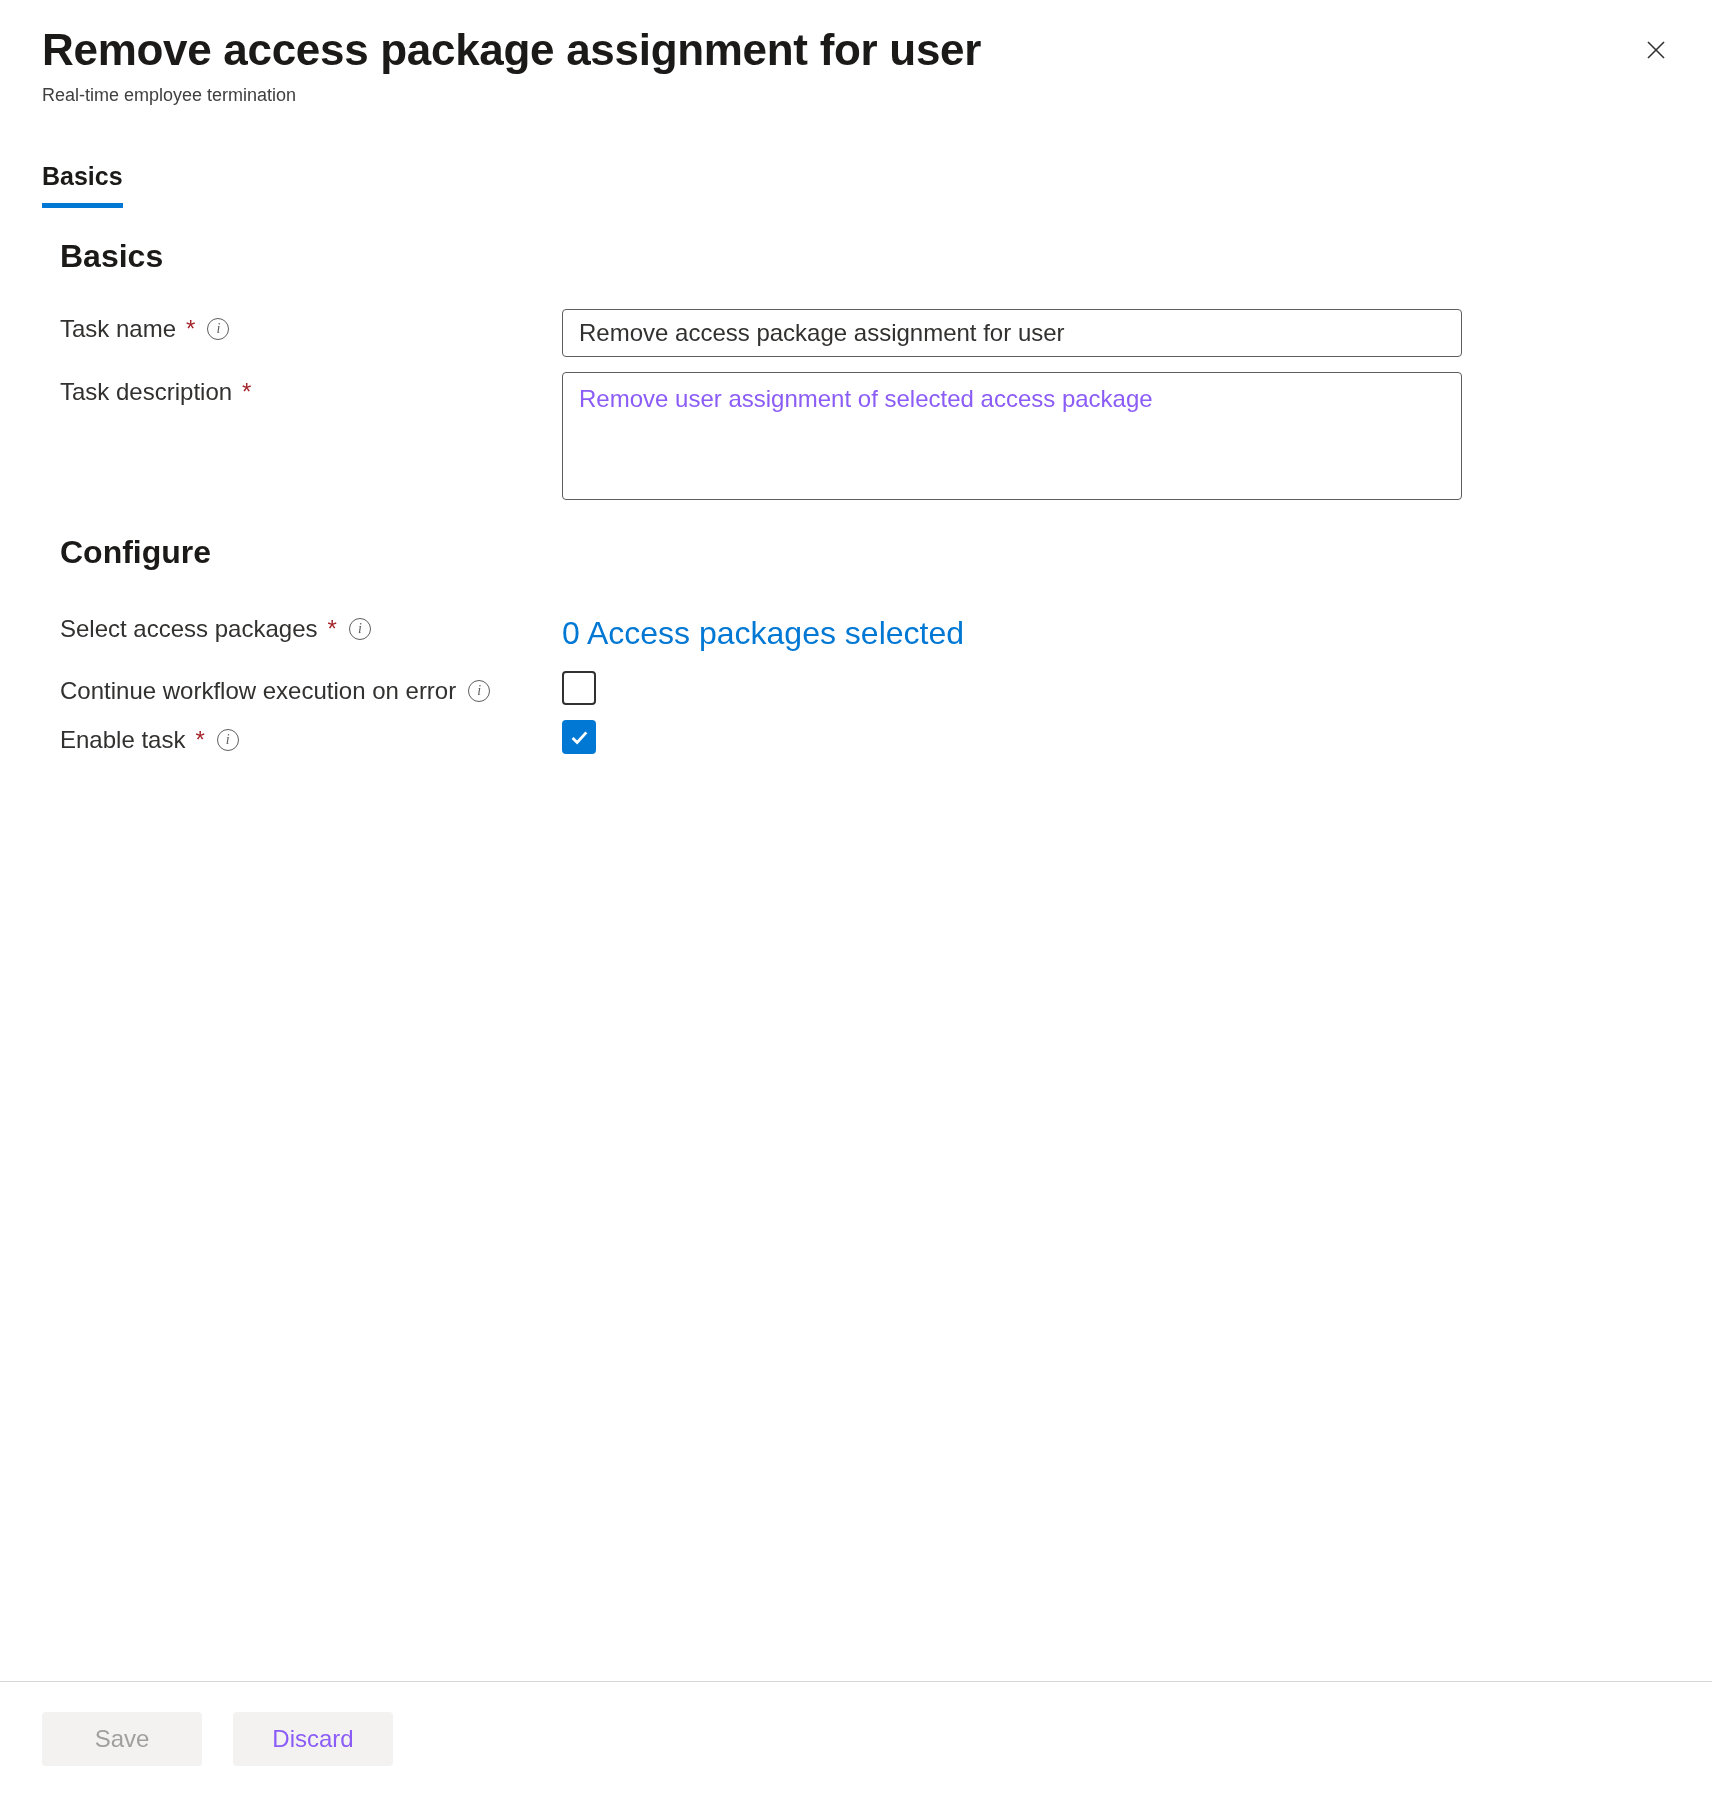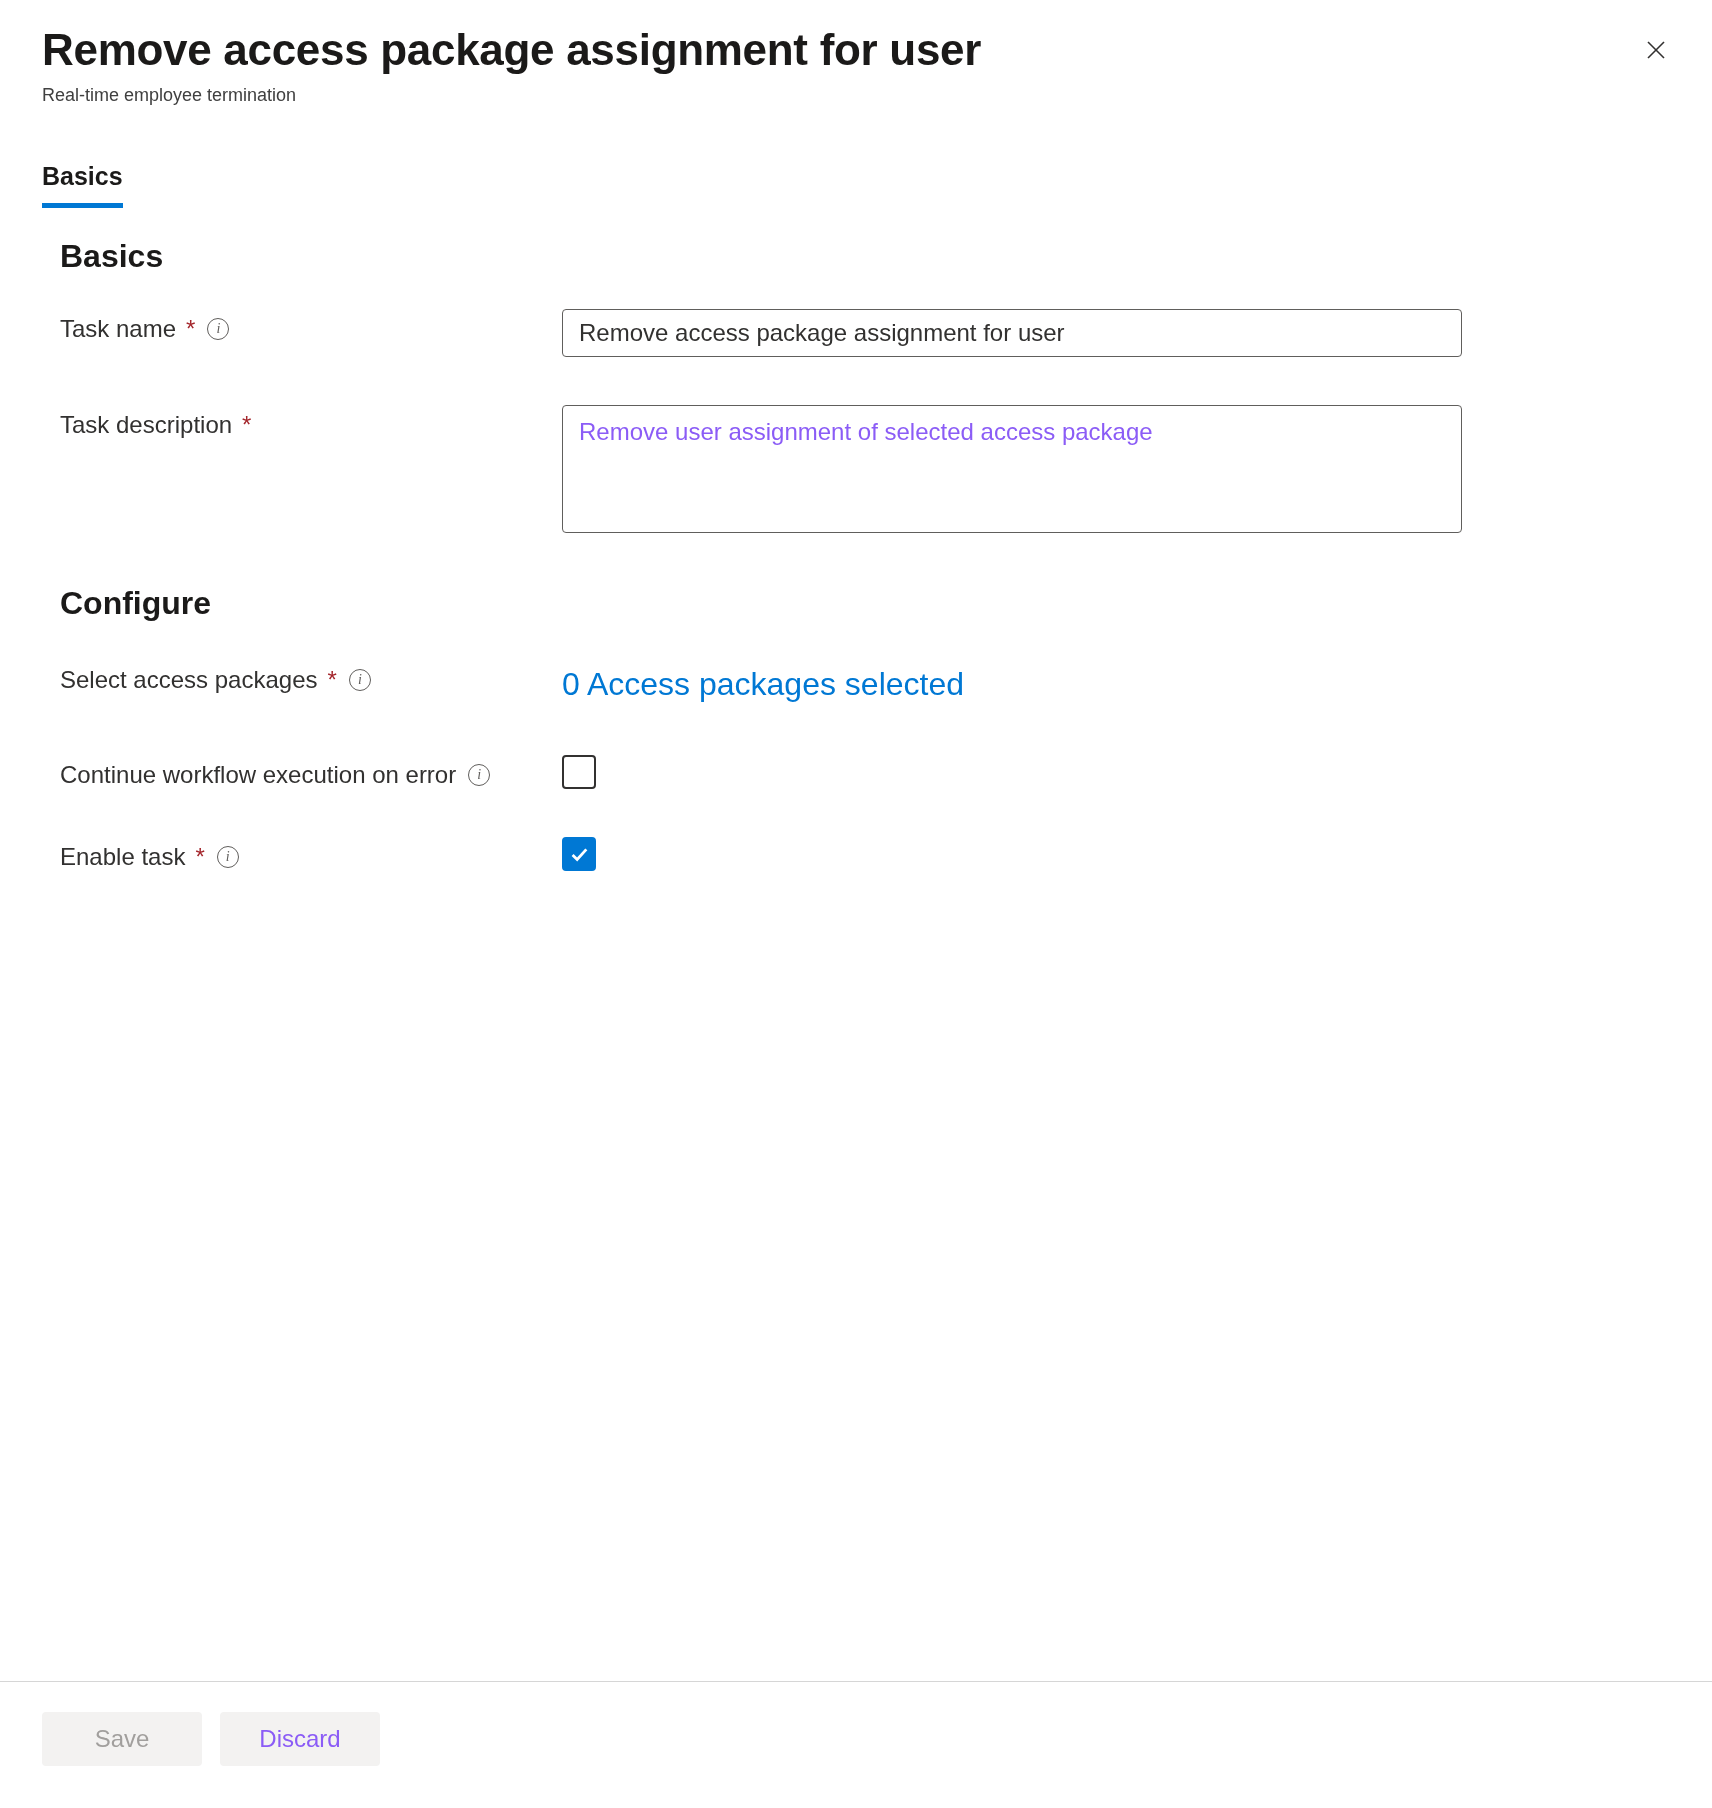--- a/index.html
+++ b/index.html
@@ -82,21 +82,21 @@
       color: #1b1a19;
       margin-bottom: 34px;
     }
     .section-heading.second {
       margin-top: 30px;
       margin-bottom: 38px;
     }
     .field-row {
       display: flex;
       align-items: flex-start;
-      margin-bottom: 48px;
+      margin-bottom: 15px;
     }
     .field-label-col {
       width: 502px;
       flex: 0 0 502px;
       display: flex;
       align-items: center;
       gap: 8px;
       padding-top: 6px;
       font-size: 24px;
       color: #323130;
@@ -179,21 +179,21 @@
       fill: none;
     }
     .footer {
       position: absolute;
       left: 0;
       right: 0;
       bottom: 0;
       border-top: 1.5px solid #d6d6d6;
       padding: 30px 42px 42px 42px;
       display: flex;
-      gap: 18px;
+      gap: 31px;
       background: #fff;
     }
     .footer-btn {
       min-width: 160px;
       height: 54px;
       border: none;
       background: #f3f2f1;
       color: #8b5cf6;
       font-size: 24px;
       font-family: inherit;

